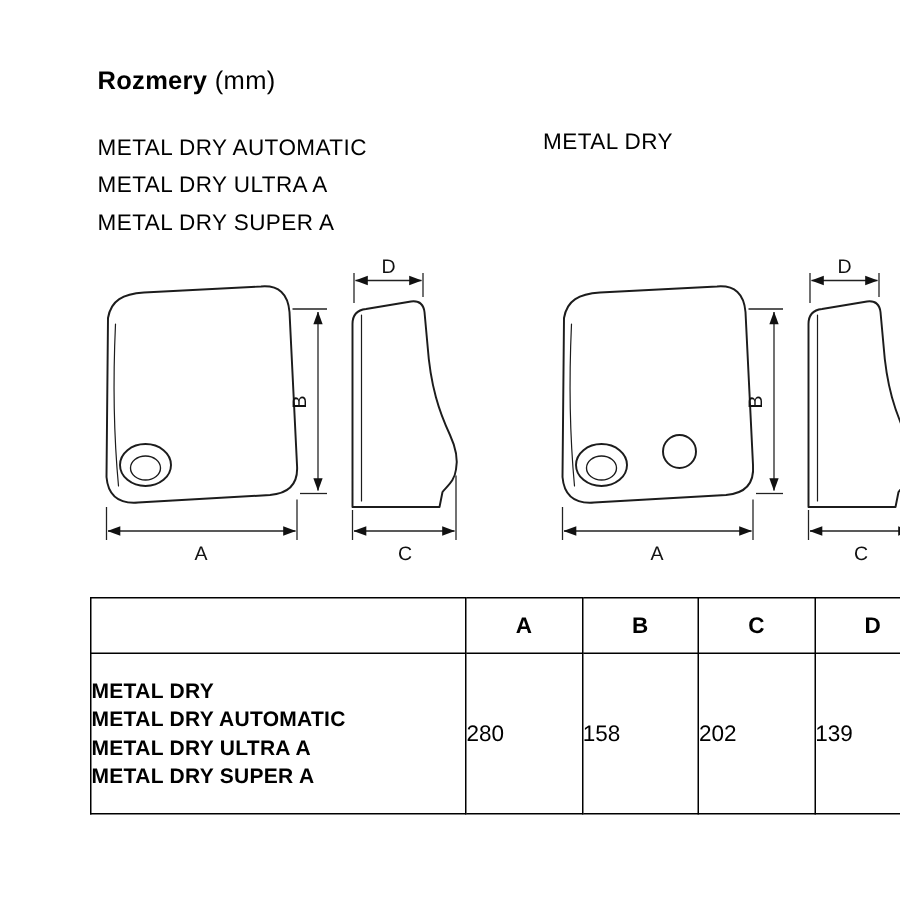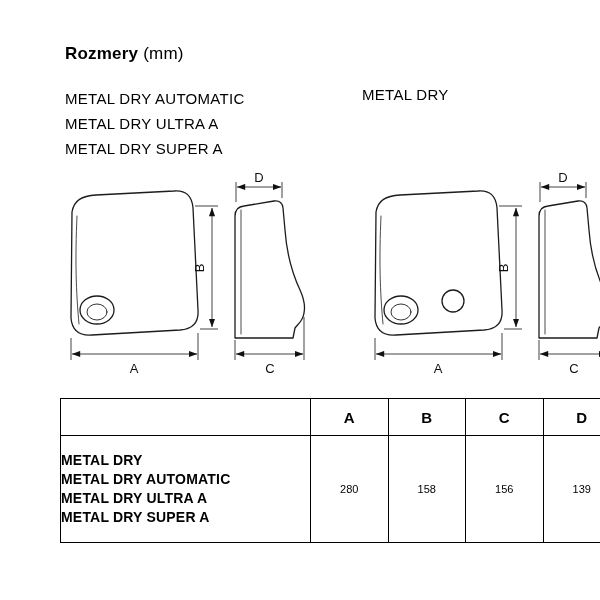--- a/index.html
+++ b/index.html
@@ -14,21 +14,21 @@
 
   .diagram{position:absolute;top:170px;}
   .diagram.left-group{left:12px;}
   .diagram.right-group{left:316px;}
   svg text{font-family:"Liberation Sans",sans-serif;font-size:13px;fill:#111;}
 
   .dims-table{position:absolute;left:20px;top:398px;width:560px;border-collapse:collapse;table-layout:fixed;}
   .dims-table th,.dims-table td{border:1px solid #000;padding:0;}
   .dims-table thead th{height:36px;font-size:15px;font-weight:bold;text-align:center;}
   .models-cell{padding:6px 8px;font-weight:bold;font-size:14px;line-height:19px;vertical-align:middle;text-align:left;letter-spacing:.2px;}
-  .value-cell{height:106px;text-align:center;font-size:11px;vertical-align:middle;}
+  .value-cell{height:106px;font-size:15px;vertical-align:middle;}
 </style>
 </head>
 <body>
 
 <div class="page">
 
   <div class="title">
     <span>Rozmery</span><span class="unit">(mm)</span>
   </div>
 
@@ -139,19 +139,19 @@
     <tbody>
       <tr>
         <td class="models-cell">
           <div>METAL DRY</div>
           <div>METAL DRY AUTOMATIC</div>
           <div>METAL DRY ULTRA A</div>
           <div>METAL DRY SUPER A</div>
         </td>
         <td class="value-cell">280</td>
         <td class="value-cell">158</td>
-        <td class="value-cell">156</td>
+        <td class="value-cell">202</td>
         <td class="value-cell">139</td>
       </tr>
     </tbody>
   </table>
 
 </div>
 
 </body></html>

